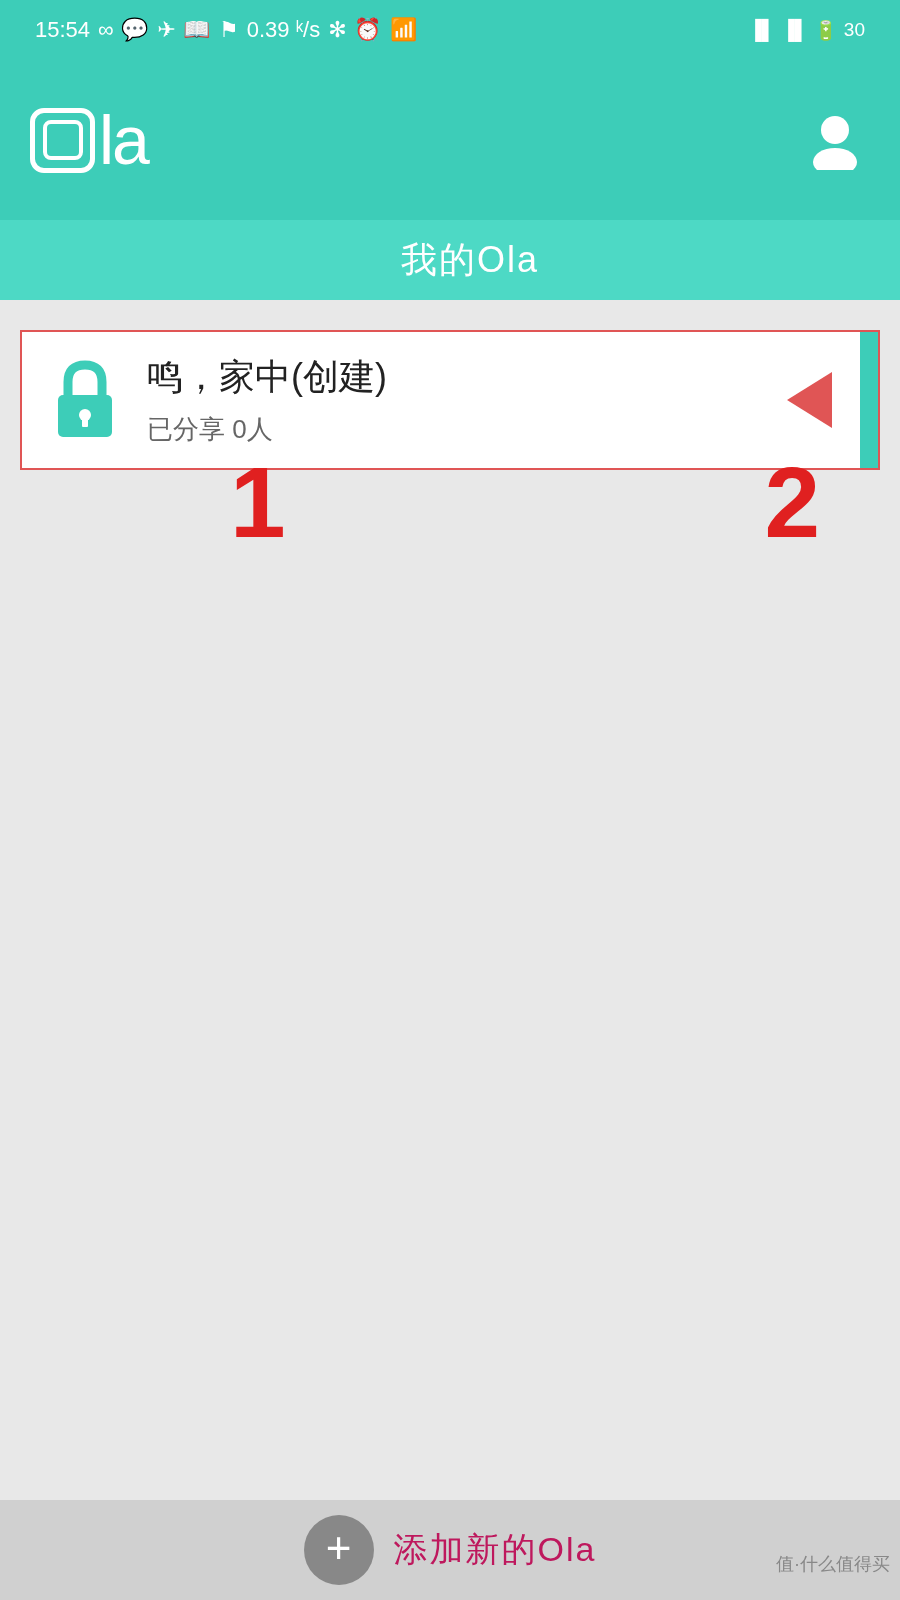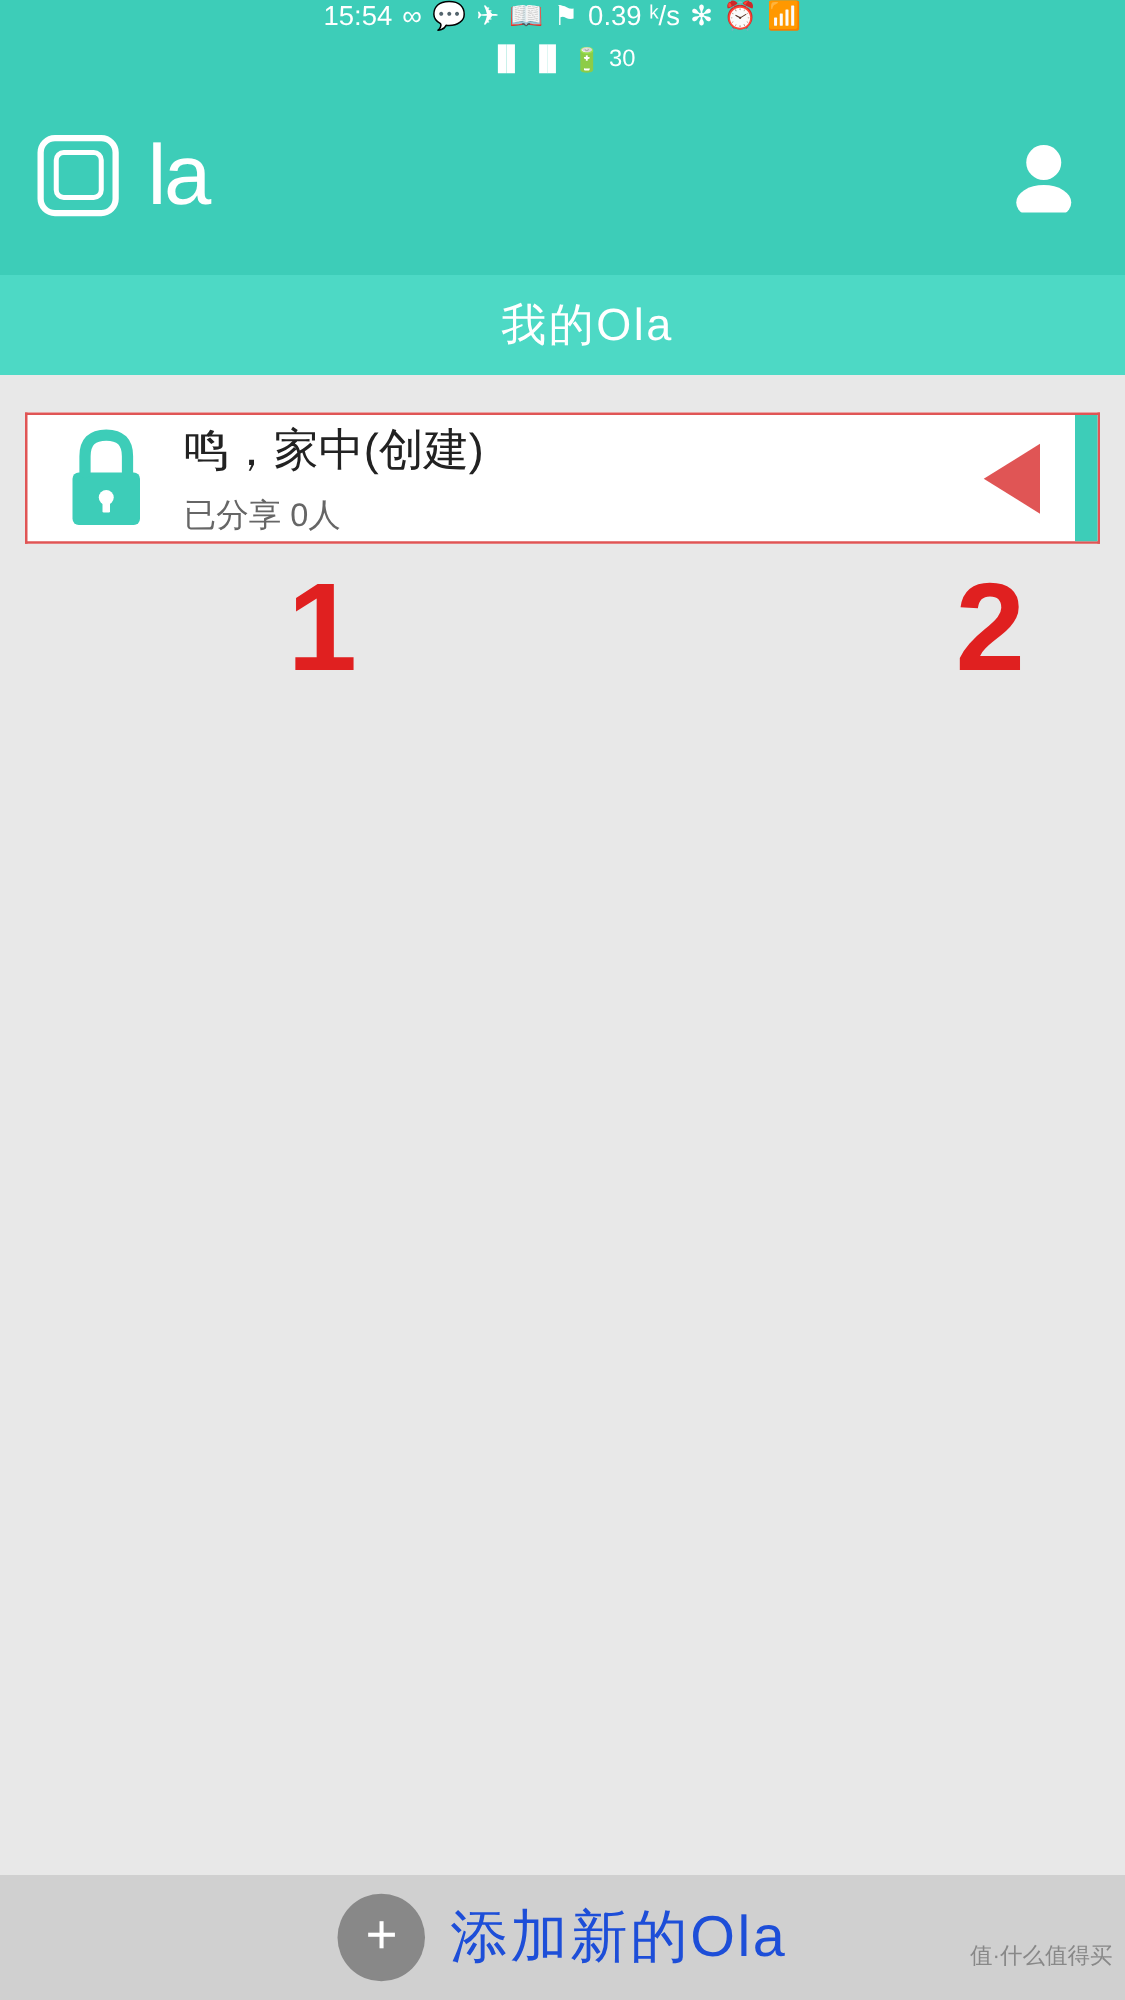--- a/index.html
+++ b/index.html
@@ -14,25 +14,24 @@
     }
 
     
     .status-bar {
       width: 100%;
       height: 60px;
       background: #3dcdb8;
       display: flex;
       align-items: center;
       justify-content: space-between;
-      padding: 0 24px;
+      padding: 0 35px;
       color: white;
       font-size: 22px;
       font-weight: 500;
-      flex-direction: column;
     }
 
     .status-left {
       display: flex;
       align-items: center;
       gap: 8px;
     }
 
     .status-right {
       display: flex;
@@ -48,21 +47,21 @@
       background: #3dcdb8;
       display: flex;
       align-items: center;
       justify-content: space-between;
       padding: 0 30px;
     }
 
     .logo-container {
       display: flex;
       align-items: center;
-      gap: 19px;
+      gap: 0;
     }
 
     .logo-icon {
       width: 65px;
       height: 65px;
       border: 5px solid white;
       border-radius: 14px;
       display: flex;
       align-items: center;
       justify-content: center;
@@ -121,21 +120,21 @@
       background: #e8e8e8;
       padding: 30px 20px;
       position: relative;
     }
 
     
     .lock-item-row {
       display: flex;
       align-items: stretch;
       width: 100%;
-      height: 105px;
+      height: 140px;
       position: relative;
     }
 
     .lock-item-card {
       flex: 1;
       background: white;
       border: 2.5px solid #e05555;
       border-right: none;
       display: flex;
       align-items: center;
@@ -247,22 +246,22 @@
     }
 
     .add-button-inner {
       color: white;
       font-size: 44px;
       line-height: 1;
       margin-top: -4px;
     }
 
     .bottom-text {
-      color: #1d4ed8;
-      font-size: 46px;
+      color: #be185d;
+      font-size: 34px;
       letter-spacing: 2px;
     }
 
     
     .watermark {
       position: absolute;
       bottom: 24px;
       right: 10px;
       font-size: 18px;
       color: #888;

